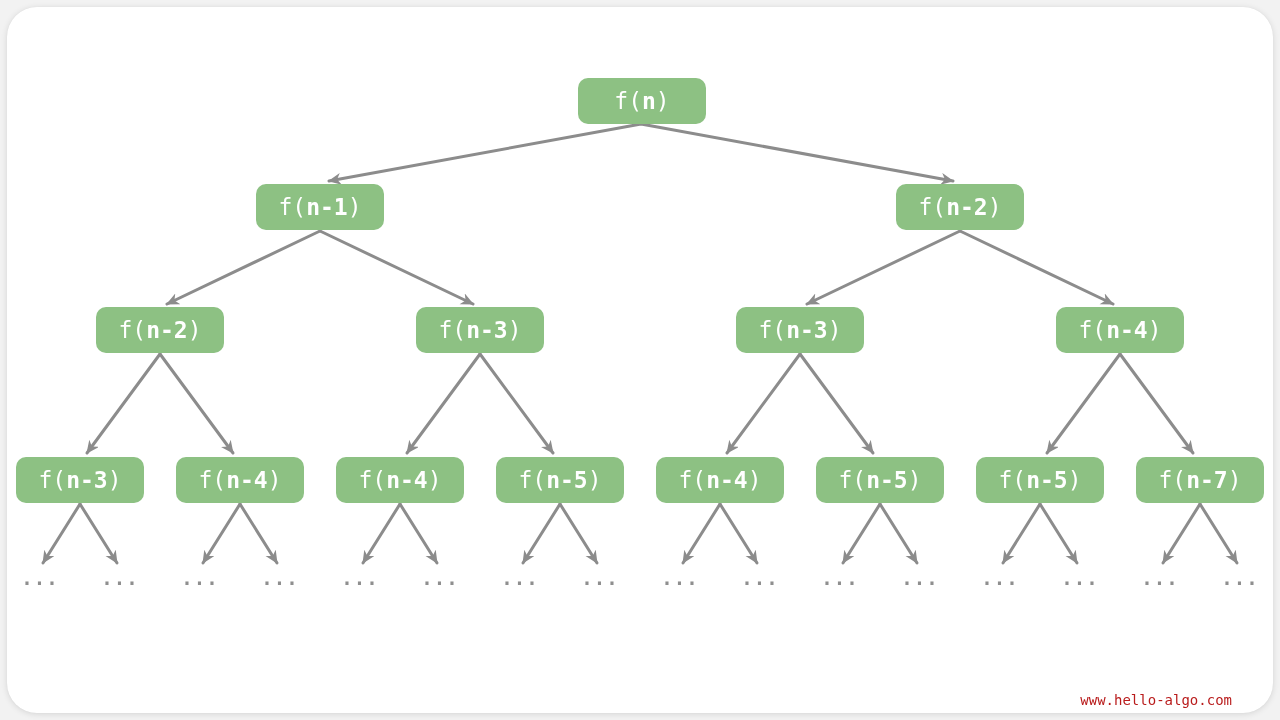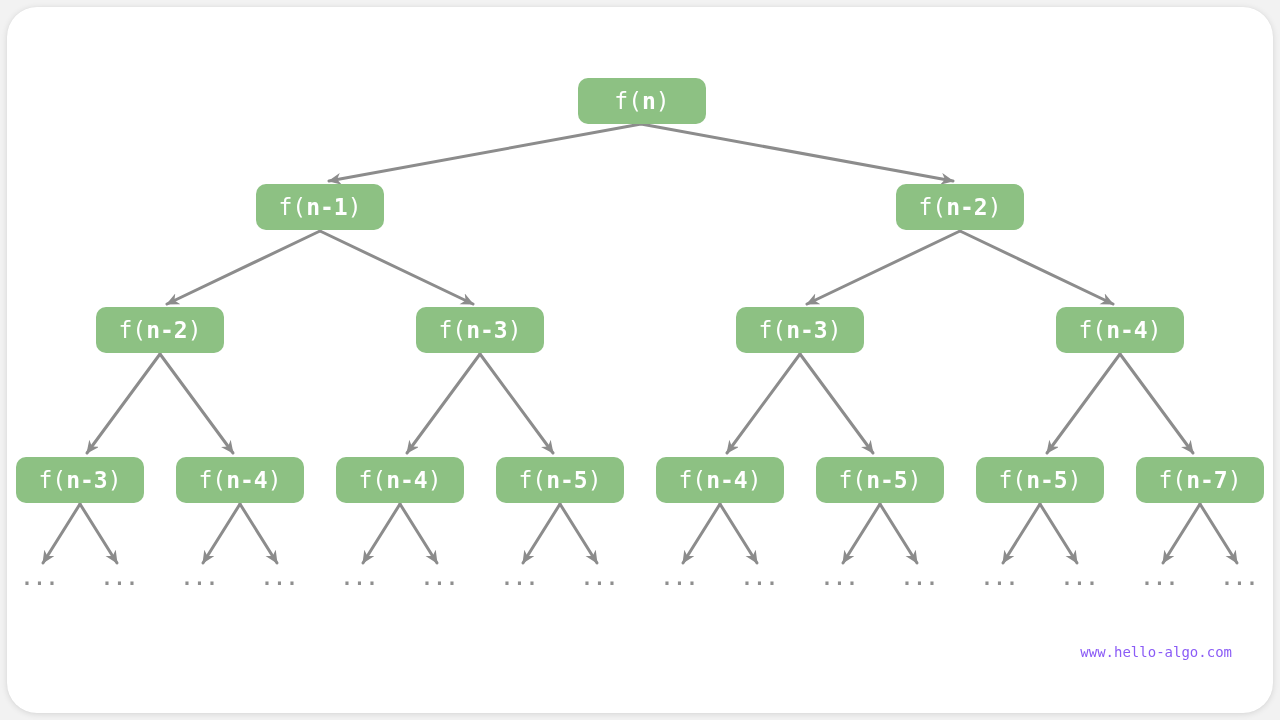--- a/index.html
+++ b/index.html
@@ -17,21 +17,21 @@
     display:flex; align-items:center; justify-content:center;
     white-space:pre; letter-spacing:0;
   }
   .node b { font-weight:bold; }
   .node span { font-weight:normal; }
   .dots {
     position:absolute; transform:translateX(-50%);
     font-size:19px; font-weight:bold; color:#8f8f8f; letter-spacing:1px;
   }
   .watermark {
-    position:absolute; right:48px; top:644px; font-size:14px; color:#8b5cf6;
+    position:absolute; right:48px; top:692px; font-size:14px; color:#b91c1c;
   }
 </style>
 </head>
 <body>
 
 <div class="stage">
   <div class="card"></div>
 
   <svg class="edges" width="1280" height="720" viewBox="0 0 1280 720">
     <defs>

